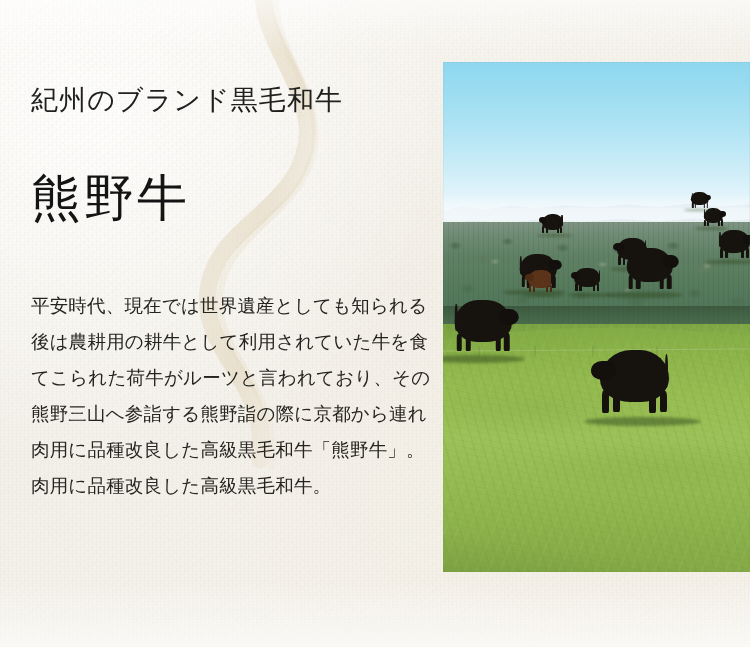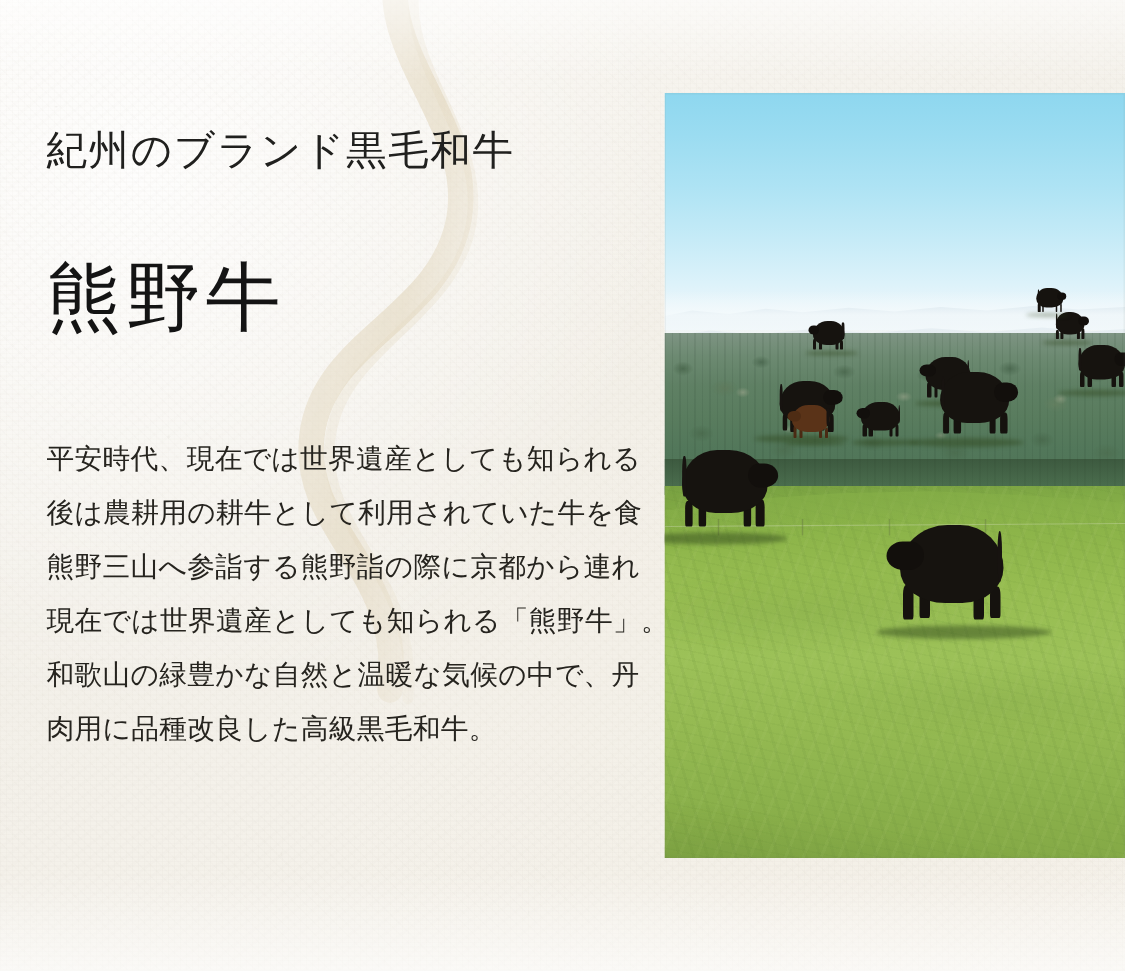--- a/index.html
+++ b/index.html
@@ -297,23 +297,23 @@
 
   <div class="text-col">
 
     <div class="subtitle">紀州のブランド黒毛和牛</div>
 
     <h1 class="maintitle">熊野牛</h1>
 
     <div class="body-copy">
       <div class="body-line">平安時代、現在では世界遺産としても知られる</div>
       <div class="body-line">後は農耕用の耕牛として利用されていた牛を食</div>
+      <div class="body-line">てこられた荷牛がルーツと言われており、その</div>
       <div class="body-line">熊野三山へ参詣する熊野詣の際に京都から連れ</div>
-      <div class="body-line">現在では世界遺産としても知られる「熊野牛」。</div>
-      <div class="body-line">和歌山の緑豊かな自然と温暖な気候の中で、丹</div>
+      <div class="body-line">肉用に品種改良した高級黒毛和牛「熊野牛」。</div>
       <div class="body-line">肉用に品種改良した高級黒毛和牛。</div>
     </div>
 
   </div>
 
   <div class="photo">
     <div class="ph-layer sky"></div>
     <div class="ph-layer far-ridge"></div>
     <div class="ph-layer mid-ridge"></div>
     <div class="ph-layer haze"></div>

